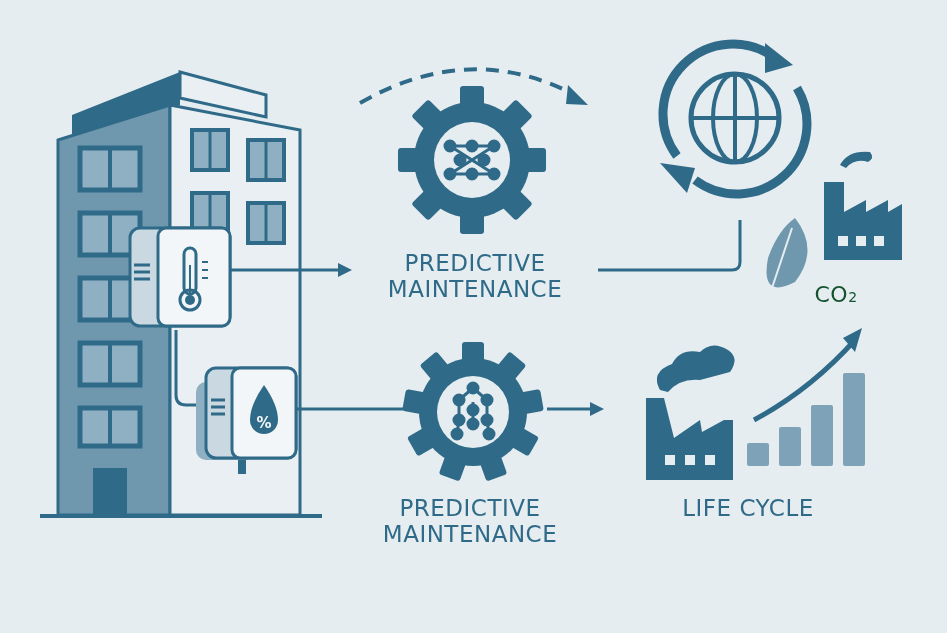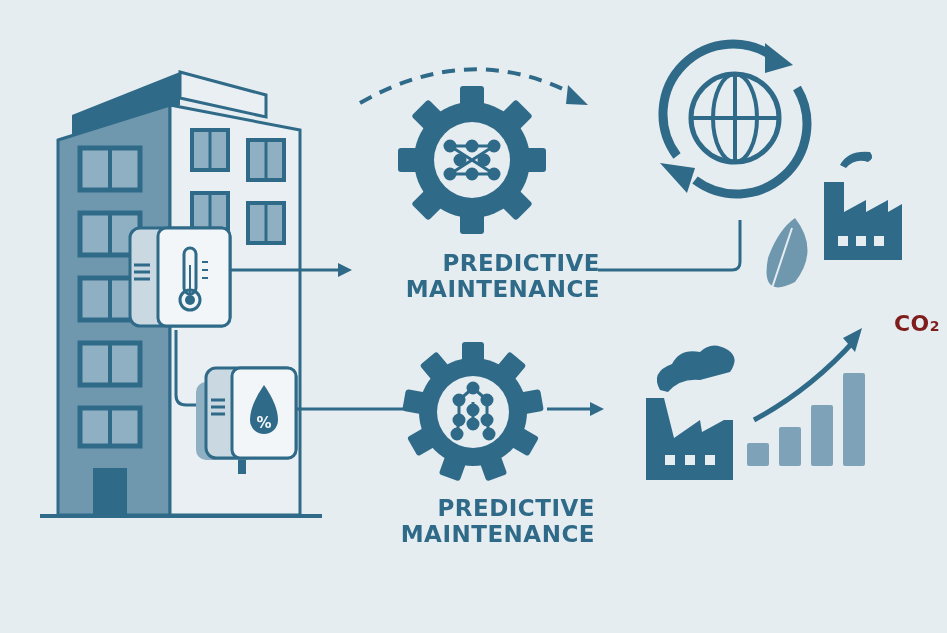--- a/index.html
+++ b/index.html
@@ -1,18 +1,18 @@
 <!DOCTYPE html>
 <html><head>
 <meta charset="utf-8">
 <style>
   html,body{margin:0;padding:0;}
   body{width:947px;height:633px;background:#e6edf1;overflow:hidden;position:relative;font-family:"DejaVu Sans",sans-serif;}
   svg.canvas{position:absolute;left:0;top:0;}
-  .lbl{position:absolute;color:#2f6a88;font-weight:bold;text-align:right;letter-spacing:0.5px;line-height:1.15;}
+  .lbl{position:absolute;color:#2f6a88;font-weight:normal;text-align:center;letter-spacing:0.5px;line-height:1.15;}
   .lbl span{display:block;}
 </style>
 </head>
 <body>
 
 <svg class="canvas" width="947" height="633" viewBox="0 0 947 633">
 
   <g>
 
     <polygon points="72,115 180,72 180,105 72,140" fill="#2f6a88"></polygon>
@@ -218,17 +218,18 @@
   <span>PREDICTIVE</span>
   <span>MAINTENANCE</span>
 </div>
 
 <div class="lbl" style="left:345px;top:495px;width:250px;font-size:23px;">
   <span>PREDICTIVE</span>
   <span>MAINTENANCE</span>
 </div>
 
 <div class="lbl" style="left:648px;top:495px;width:200px;font-size:23px;">
-</div>
-
-<div class="lbl" style="left:860px;top:282px;width:80px;font-size:22px;color:#7f1d1d;margin-top:29px;">
+  <span>LIFE CYCLE</span>
+</div>
+
+<div class="lbl" style="left:796px;top:282px;width:80px;font-size:22px;color:#14532d;">
   <span style="display:inline;">CO</span><span style="display:inline;font-size:14px;">2</span>
 </div>
 
 </body></html>

